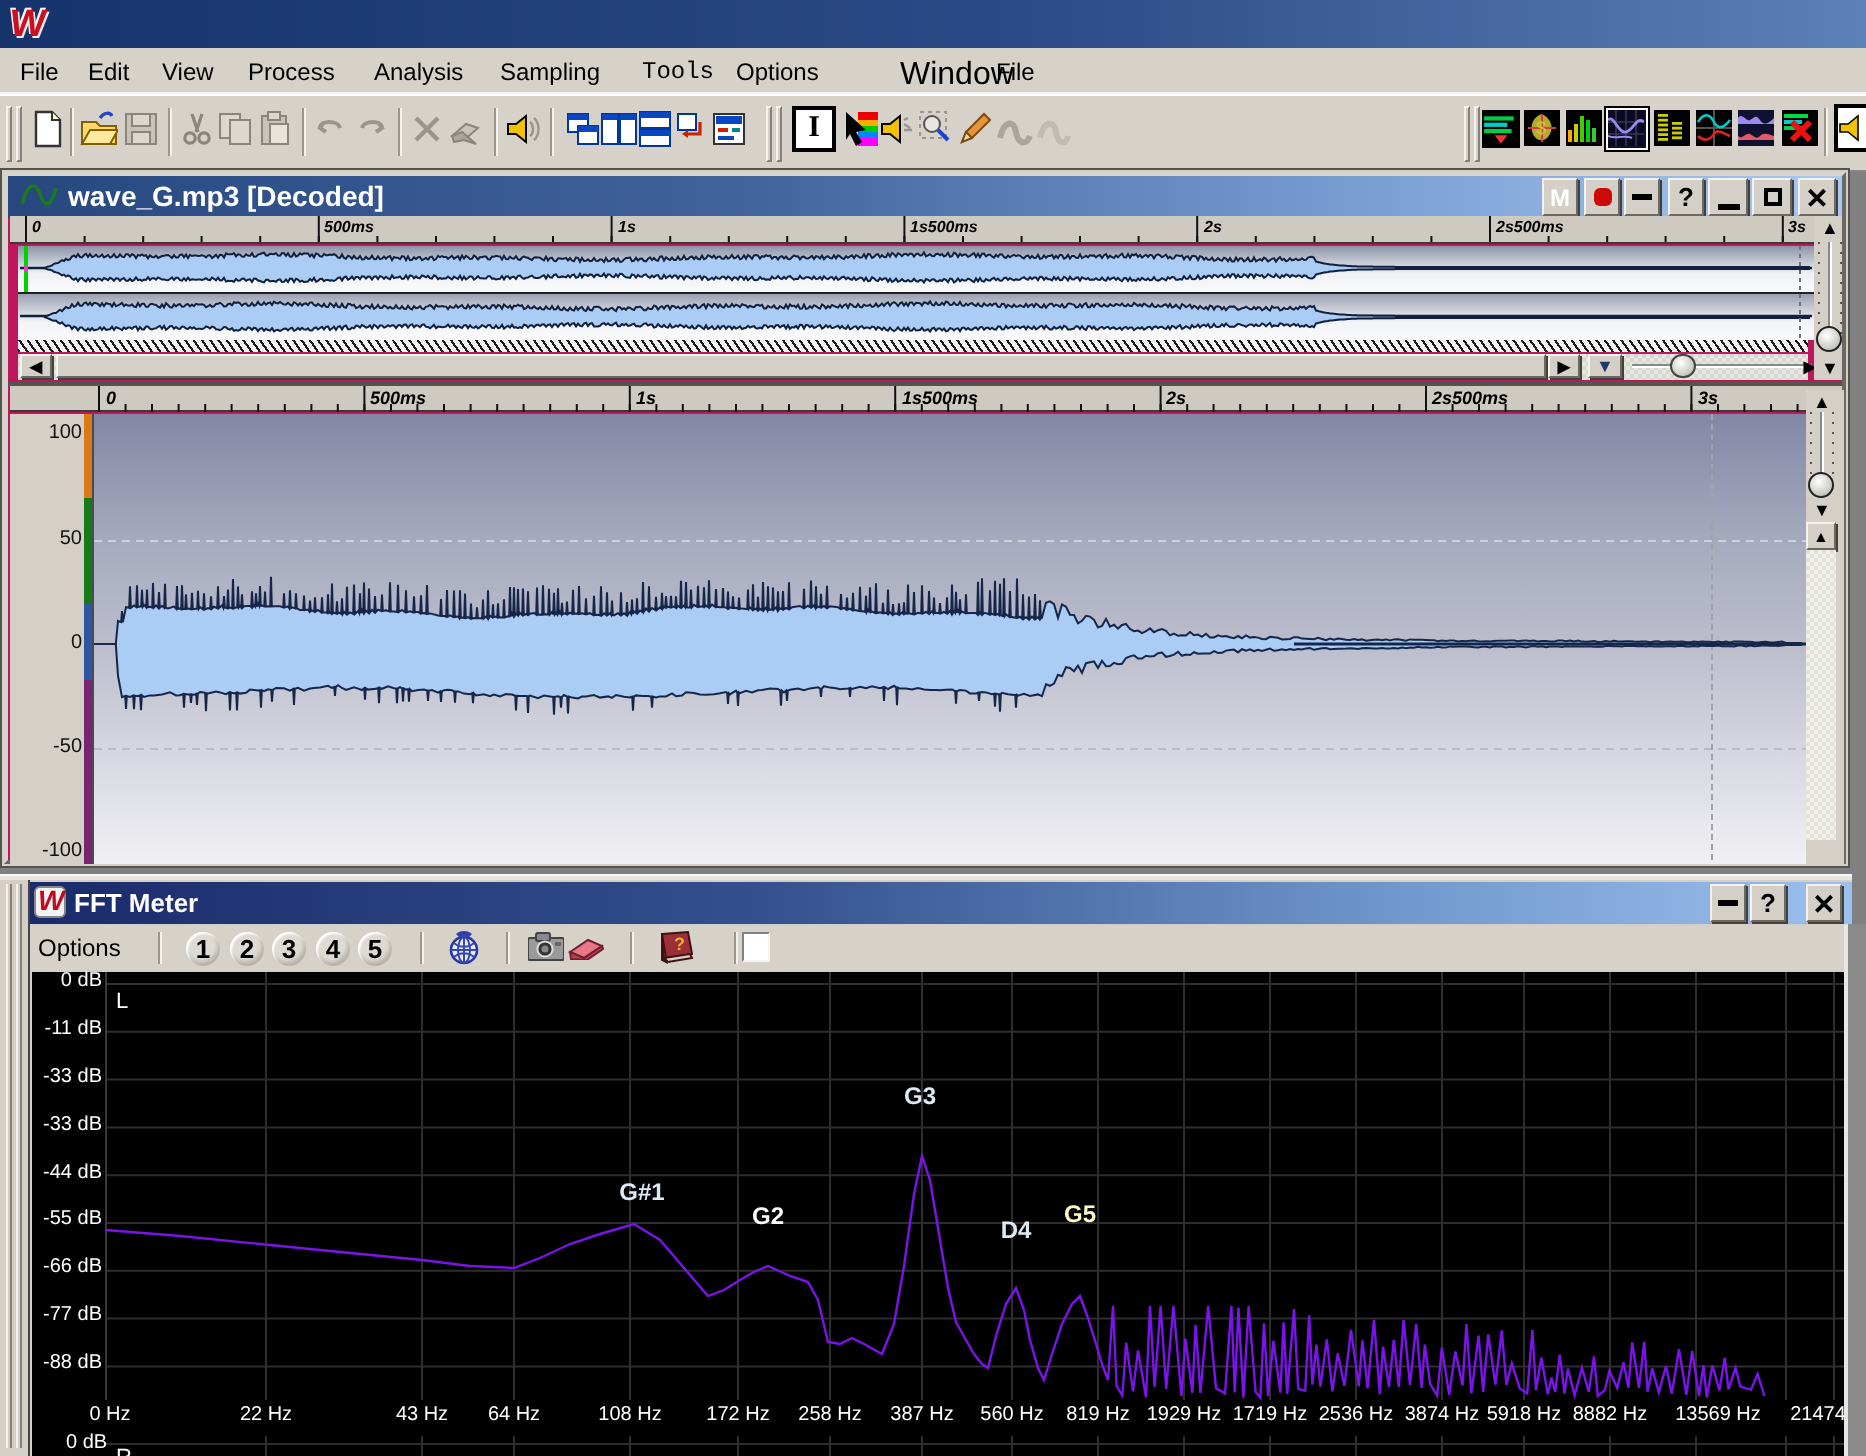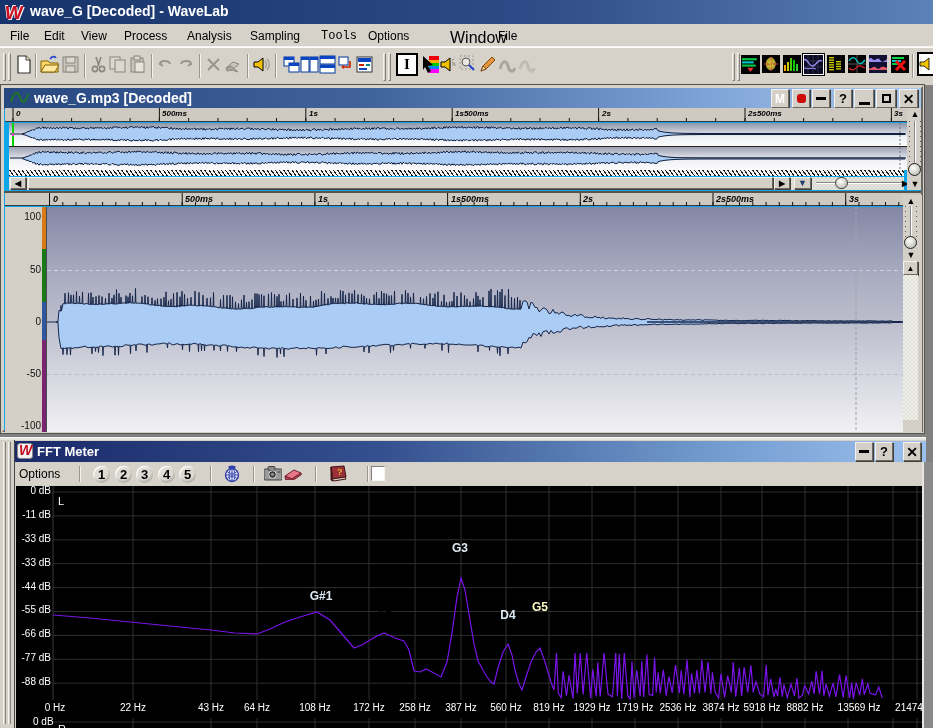--- a/index.html
+++ b/index.html
@@ -11,21 +11,20 @@
   .tglyph { display:flex; align-items:center; justify-content:center; font-weight:bold; color:#000; }
   .sep { position:absolute; width:1px; background:#9a968e; box-shadow:1px 0 0 #f4f2ee; }
   .grip { position:absolute; width:3px; background:#d4d0c8; border-top:1px solid #f4f2ee; border-left:1px solid #f4f2ee; border-right:1px solid #84807a; border-bottom:1px solid #84807a; }
   .ticon { position:absolute; width:19px; height:19px; }
   .mic { position:absolute; width:18px; height:18px; background:#000; }
 </style></head>
 <body>
 
 <div class="abs" style="left:0;top:0;width:933px;height:24px;background:linear-gradient(90deg,#16336b 0%,#2c4a85 55%,#5c80b8 100%);">
   <div class="abs" style="left:5px;top:2px;width:20px;height:20px;font:bold 19px 'Liberation Sans',sans-serif;color:#cc1021;text-shadow:1px 1px 0 #f0f0f0,-1px -1px 0 #f8f8f8;transform:skewX(-8deg);">W</div>
-  <div class="abs" style="left:30px;top:3px;font:bold 14px 'Liberation Sans',sans-serif;color:#fff;">wave_G [Decoded] - WaveLab</div>
 </div>
 
 <div class="abs" style="left:0;top:24px;width:933px;height:23px;background:#d6d2ca;border-bottom:1px solid #f6f4f0;">
   <span class="abs" style="left:10px;top:5px;font-size:12px;">File</span>
   <span class="abs" style="left:44px;top:5px;font-size:12px;">Edit</span>
   <span class="abs" style="left:81px;top:5px;font-size:12px;">View</span>
   <span class="abs" style="left:124px;top:5px;font-size:12px;">Process</span>
   <span class="abs" style="left:187px;top:5px;font-size:12px;">Analysis</span>
   <span class="abs" style="left:250px;top:5px;font-size:12px;">Sampling</span>
   <span class="abs" style="left:321px;top:5px;font-size:12px;font-family:Liberation Mono, monospace;">Tools</span>
@@ -229,21 +228,21 @@
     </svg>
   <div class="sep" style="left:912px;top:6px;height:24px;"></div>
   <div class="abs" style="left:917px;top:4px;width:16px;height:24px;background:#fff;border:2px solid #000;border-right:none;">
     <svg style="position:absolute;left:0px;top:2px;width:14px;height:16px;" viewBox="0 0 14 16">
         <path d="M1 6v4h4l5 4V2L5 6z" fill="#f2c200" stroke="#000" stroke-width="0.8"></path>
       </svg>
   </div>
 </div>
 
 <div class="abs" style="left:0;top:84px;width:925px;height:350px;background:#d4d0c8;border:1px solid #55534e;">
-  <div class="abs" style="left:1px;top:1px;width:921px;height:346px;border:2px solid #d8d4cc;border-bottom-color:#6a6862;border-right-color:#6a6862;background:#0ea5e9;">
+  <div class="abs" style="left:1px;top:1px;width:921px;height:346px;border:2px solid #d8d4cc;border-bottom-color:#6a6862;border-right-color:#6a6862;background:#be185d;">
 
     <div class="abs" style="left:0px;top:0px;width:917px;height:21px;background:linear-gradient(90deg,#27477f 0%,#41639c 40%,#7ba0d4 75%,#a9c9f1 100%);">
       <svg class="abs" style="left:6px;top:2px;width:22px;height:17px;" viewBox="0 0 22 17">
           <path d="M1 12C4 1 8 1 10 7s5 8 8-3" fill="none" stroke="#1c7a1c" stroke-width="1.8"></path>
         </svg>
       <div class="abs" style="left:30px;top:2px;font:bold 14px 'Liberation Sans',sans-serif;color:#fff;">wave_G.mp3 [Decoded]</div>
       <div class="abs btn3d tglyph" style="left:767px;top:1px;width:18px;height:19px;font-size:12px;color:#fff;">M</div>
       <div class="abs btn3d tglyph" style="left:788px;top:1px;width:18px;height:19px;">
           <span style="width:9px;height:9px;background:#cc0a0a;border-radius:3px;display:block;"></span>
         </div>
@@ -620,21 +619,21 @@
     <div style="position:absolute;left:509px;top:702px;width:80px;text-align:center;font:10px 'Liberation Sans',sans-serif;color:#fff;">819 Hz</div>
     <div style="position:absolute;left:552px;top:702px;width:80px;text-align:center;font:10px 'Liberation Sans',sans-serif;color:#fff;">1929 Hz</div>
     <div style="position:absolute;left:595px;top:702px;width:80px;text-align:center;font:10px 'Liberation Sans',sans-serif;color:#fff;">1719 Hz</div>
     <div style="position:absolute;left:638px;top:702px;width:80px;text-align:center;font:10px 'Liberation Sans',sans-serif;color:#fff;">2536 Hz</div>
     <div style="position:absolute;left:681px;top:702px;width:80px;text-align:center;font:10px 'Liberation Sans',sans-serif;color:#fff;">3874 Hz</div>
     <div style="position:absolute;left:722px;top:702px;width:80px;text-align:center;font:10px 'Liberation Sans',sans-serif;color:#fff;">5918 Hz</div>
     <div style="position:absolute;left:765px;top:702px;width:80px;text-align:center;font:10px 'Liberation Sans',sans-serif;color:#fff;">8882 Hz</div>
     <div style="position:absolute;left:819px;top:702px;width:80px;text-align:center;font:10px 'Liberation Sans',sans-serif;color:#fff;">13569 Hz</div>
     <div style="position:absolute;left:869px;top:702px;width:80px;text-align:center;font:10px 'Liberation Sans',sans-serif;color:#fff;">21474</div>
   <div style="position:absolute;left:291px;top:589px;width:60px;text-align:center;font:bold 12px 'Liberation Sans',sans-serif;color:#dceaf4;">G#1</div>
-    <div style="position:absolute;left:354px;top:601px;width:60px;text-align:center;font:bold 12px 'Liberation Sans',sans-serif;color:#000000;">G2</div>
+    <div style="position:absolute;left:354px;top:601px;width:60px;text-align:center;font:bold 12px 'Liberation Sans',sans-serif;color:#ffffff;">G2</div>
     <div style="position:absolute;left:430px;top:541px;width:60px;text-align:center;font:bold 12px 'Liberation Sans',sans-serif;color:#dceaf4;">G3</div>
     <div style="position:absolute;left:478px;top:608px;width:60px;text-align:center;font:bold 12px 'Liberation Sans',sans-serif;color:#dceaf4;">D4</div>
     <div style="position:absolute;left:488px;top:600px;width:60px;text-align:right;font:bold 12px 'Liberation Sans',sans-serif;color:#fef9c3;">G5</div>
   <div class="abs" style="left:58px;top:495px;font:11px 'Liberation Sans',sans-serif;color:#fff;">L</div>
   <div class="abs" style="left:33px;top:716px;font:10px 'Liberation Sans',sans-serif;color:#fff;">0 dB</div>
   <div class="abs" style="left:58px;top:723px;font:11px 'Liberation Sans',sans-serif;color:#fff;">R</div>
 </div>
 <style>
   .num5 { width:17px;height:17px;border-radius:9px;background:#dedbd4;box-shadow:inset 1px 1px 1px #ffffff, inset -1px -2px 2px #b4b0a8;font:bold 13px 'Liberation Sans',sans-serif; }
 </style>

